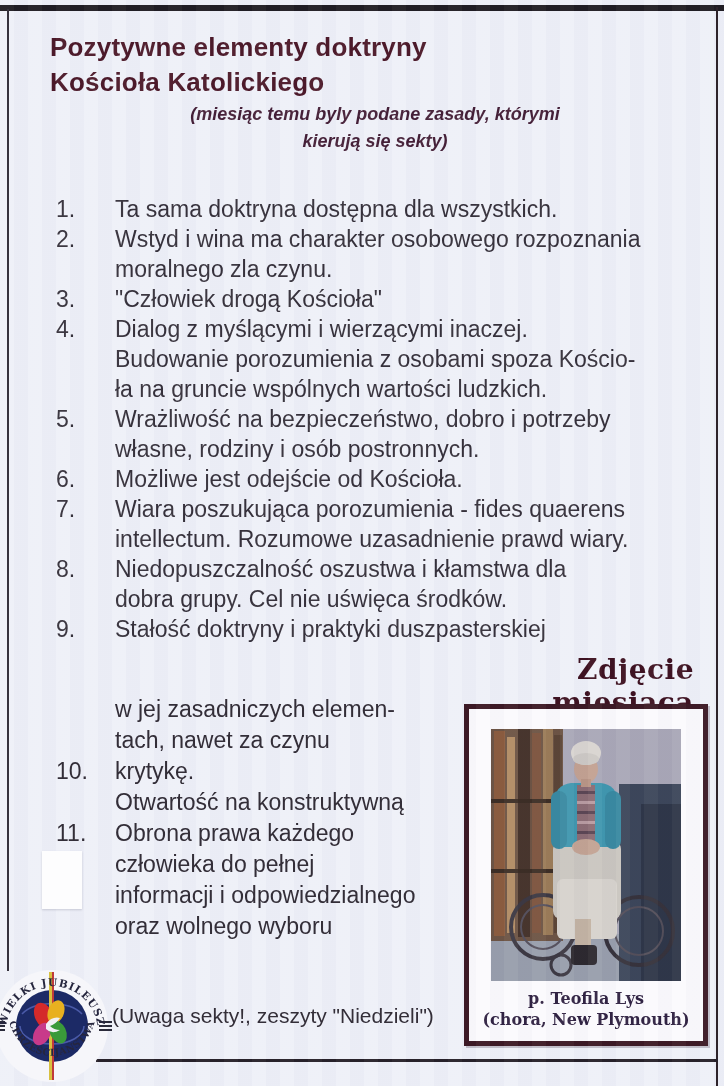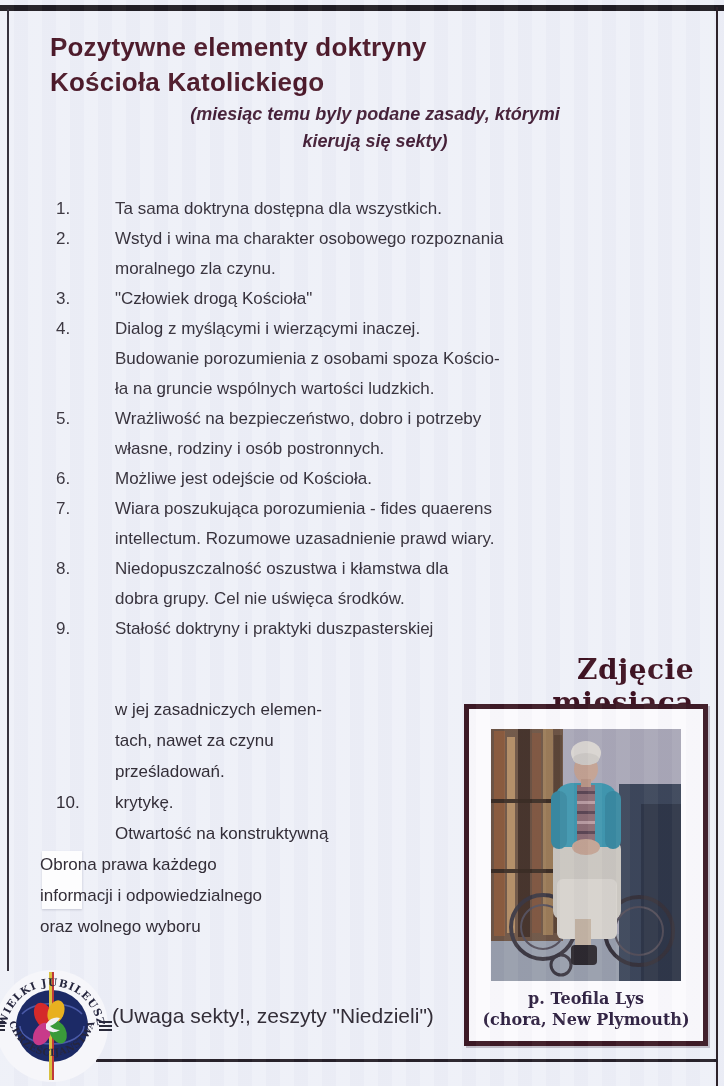--- a/index.html
+++ b/index.html
@@ -22,21 +22,21 @@
     font-size:26px;font-weight:bold;line-height:35px;color:#4a1626;
     letter-spacing:.2px;
   }
   .subtitle{
     position:absolute;left:140px;top:101px;width:470px;text-align:center;
     font-size:18px;font-weight:bold;font-style:italic;line-height:27px;color:#421c34;
   }
 
   .main-list{position:absolute;left:40px;top:194px;width:660px;}
   .cont-list{position:absolute;left:40px;top:694px;width:410px;z-index:3;}
-  .li-row{display:flex;color:#332e38;font-size:17px;line-height:30px;}
+  .li-row{display:flex;color:#332e38;font-size:23px;line-height:30px;}
   .cont-list .li-row{line-height:31px;}
   .li-num{flex:0 0 75px;box-sizing:border-box;padding-left:16px;}
   .li-text{flex:1;}
 
   .whiteout{
     position:absolute;left:42px;top:851px;width:40px;height:58px;
     background:#fdfdfe;z-index:1;box-shadow:0 1px 2px rgba(90,90,120,.25);
   }
 
   .footnote{
@@ -149,33 +149,34 @@
     </div>
 
   <div class="whiteout"></div>
 
   <div class="cont-list" id="cont-list">
       <div class="li-row">
         <span class="li-num"></span>
         <div class="li-text">
           <div>w jej zasadniczych elemen-</div>
           <div>tach, nawet za czynu</div>
-          <div>prześladowań.</div>
         </div>
       </div>
       <div class="li-row">
         <span class="li-num">10.</span>
         <div class="li-text">
           <div>krytykę.</div>
           <div>Otwartość na konstruktywną</div>
         </div>
       </div>
       <div class="li-row">
+        <span class="li-num">11.</span>
         <div class="li-text">
           <div>Obrona prawa każdego</div>
+          <div>człowieka do pełnej</div>
           <div>informacji i odpowiedzialnego</div>
           <div>oraz wolnego wyboru</div>
         </div>
       </div>
     </div>
 
   <div class="footnote">(Uwaga sekty!, zeszyty "Niedzieli")</div>
 
   <div class="photo-heading">Zdjęcie miesiąca</div>
 

